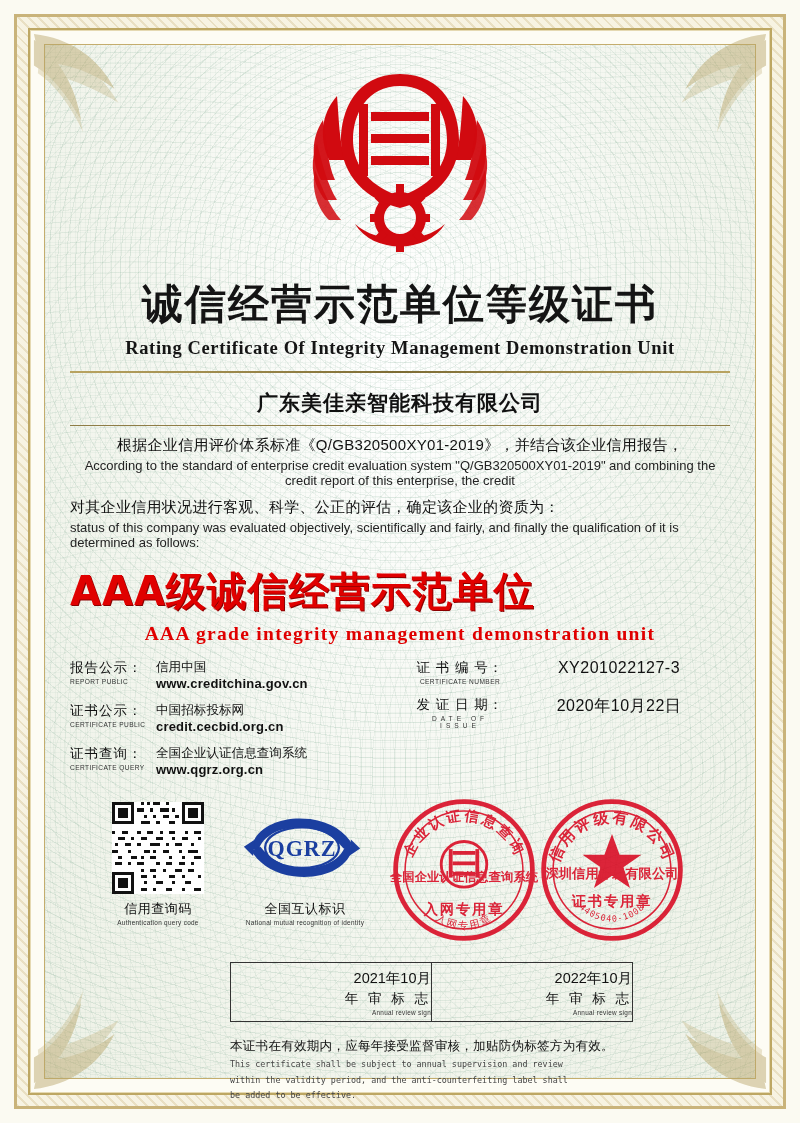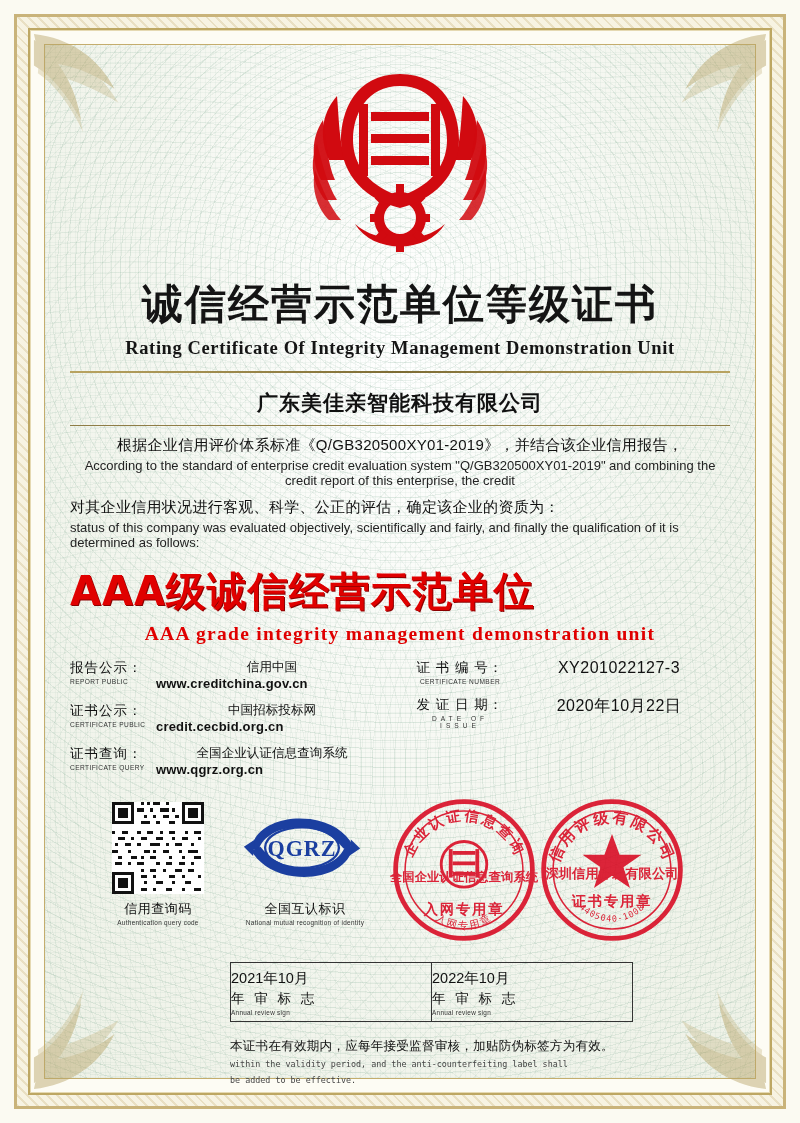--- a/index.html
+++ b/index.html
@@ -87,21 +87,21 @@
 
   
   .info{display:flex;margin-top:14px;}
   .info-col{flex:1;}
   .info-col.right{padding-left:24px;text-align:center;}
   .row{display:flex;align-items:flex-start;margin-bottom:11px;}
   .lbl{width:86px;flex:none;}
   .lbl .l-cn{font-size:13.5px;color:#111;letter-spacing:1px;}
   .lbl .l-en{font-size:6.6px;color:#333;letter-spacing:.4px;margin-top:1px;}
   .val{flex:1;}
-  .val .v1{font-size:12.6px;color:#111;line-height:1.35;text-align:center;}
+  .val .v1{font-size:12.6px;color:#111;line-height:1.35;}
   .val .vurl{font-size:13px;color:#111;font-weight:bold;letter-spacing:.2px;}
   .val .vbig{font-size:16px;color:#111;letter-spacing:.5px;}
 
   .lbl.wide{width:96px;}
   .lbl .sp{letter-spacing:4px;}
 
   
   .band{position:relative;height:170px;margin-top:6px;}
   .qr{position:absolute;left:42px;top:8px;width:92px;height:92px;}
   .qr-cap{position:absolute;left:26px;top:106px;width:124px;text-align:center;}
@@ -112,21 +112,21 @@
   .qgrz-cap{position:absolute;left:160px;top:106px;width:150px;text-align:center;}
   .qgrz-cap .cc{font-size:13px;color:#111;letter-spacing:.5px;}
   .qgrz-cap .ce{font-size:6.4px;color:#333;letter-spacing:.3px;margin-top:1px;}
 
   .seal{position:absolute;top:0;width:152px;height:152px;}
   .seal-a{left:318px;}
   .seal-b{left:466px;}
 
   
   .review{position:absolute;left:160px;top:0;display:flex;border:1.5px solid #333;}
-  .rev-box{width:200px;height:58px;display:flex;flex-direction:column;align-items:flex-start;justify-content:center;}
+  .rev-box{width:200px;height:58px;display:flex;flex-direction:column;align-items:flex-end;justify-content:center;}
   .rev-box + .rev-box{border-left:1.5px solid #333;}
   .rev-d{font-size:14.5px;color:#111;}
   .rev-c{font-size:13.5px;color:#111;letter-spacing:3px;margin-top:2px;}
   .rev-e{font-size:6.4px;color:#333;letter-spacing:.3px;margin-top:1px;}
 
   .footer{position:absolute;left:160px;top:76px;width:430px;}
   .footer .f-cn{font-size:12.6px;color:#111;letter-spacing:.2px;}
   .footer .f-en{font-family:"DejaVu Sans Mono",monospace;font-size:8.4px;color:#444;line-height:1.5;margin-top:3px;}
 </style>
 </head>
@@ -470,19 +470,20 @@
         </div>
         <div class="rev-box">
           <div class="rev-d">2022年10月</div>
           <div class="rev-c">年 审 标 志</div>
           <div class="rev-e">Annual review sign</div>
         </div>
       </div>
 
       <div class="footer">
         <div class="f-cn">本证书在有效期内，应每年接受监督审核，加贴防伪标签方为有效。</div>
+        <div class="f-en">This certificate shall be subject to annual supervision and review</div>
         <div class="f-en">within the validity period, and the anti-counterfeiting label shall</div>
         <div class="f-en">be added to be effective.</div>
       </div>
     </div>
 
   </div>
 </div>
 
 </body></html>

